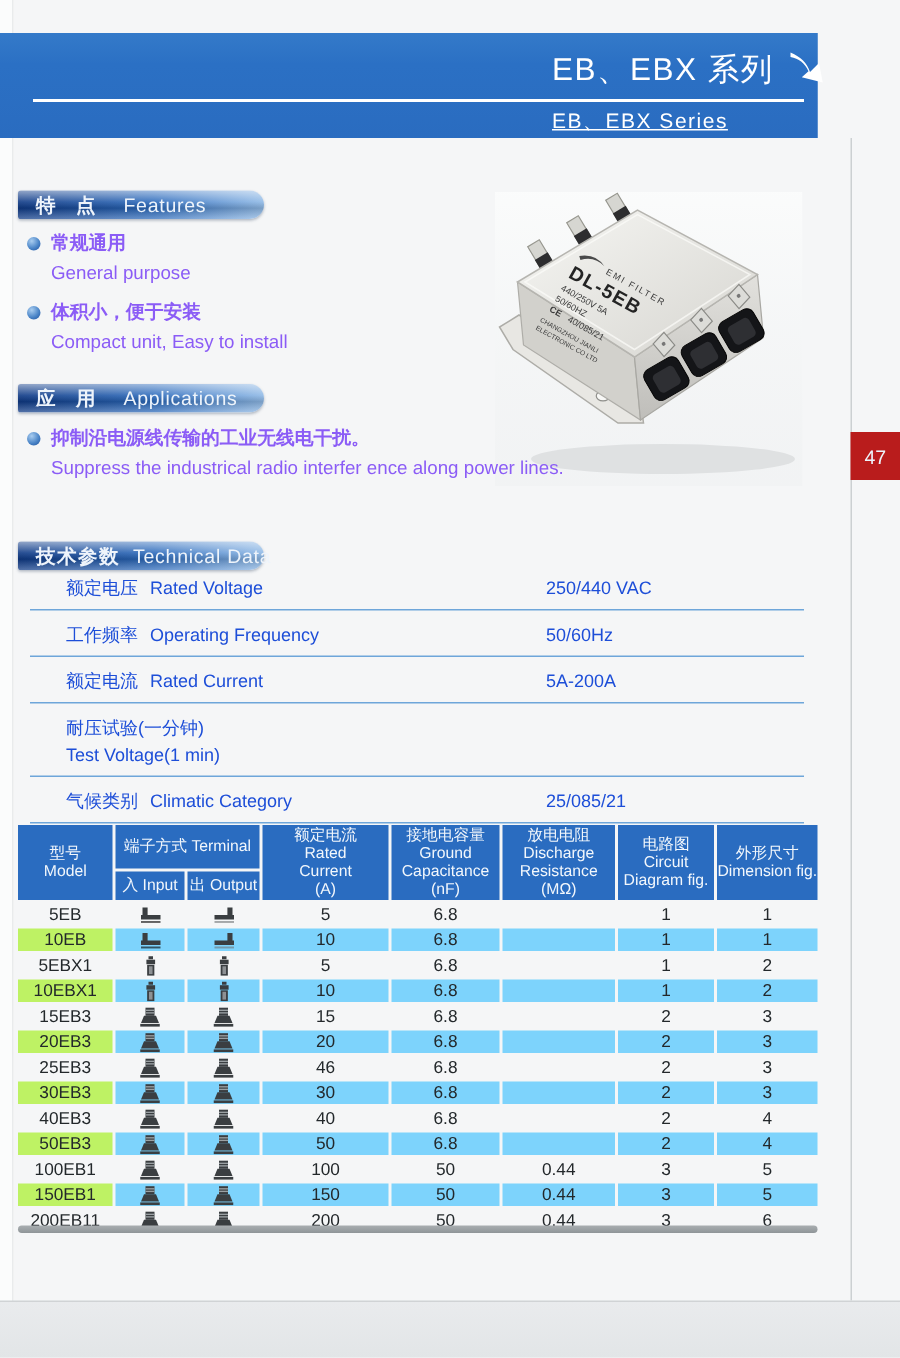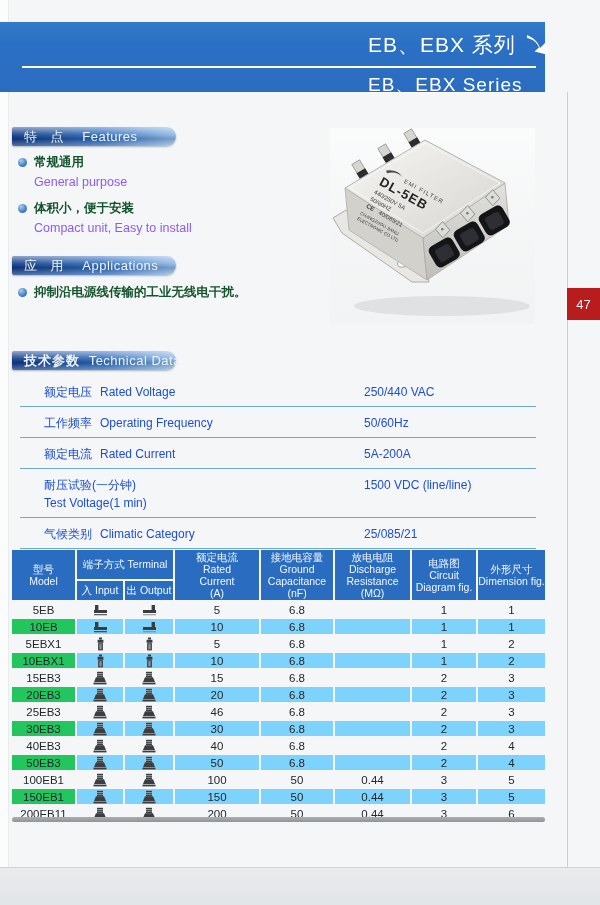--- a/index.html
+++ b/index.html
@@ -13,56 +13,56 @@
   
   .left-strip{left:0;top:0;width:8px;height:868px;background:#fbfcfc;border-right:1px solid #e9ebec;}
   .page-edge{left:567px;top:92px;width:1px;height:775px;background:#ccd0d2;}
   .bottom-strip{left:0;top:867px;width:600px;height:38px;background:linear-gradient(180deg,#e9ebed,#e2e5e7);border-top:1px solid #d0d3d5;}
   
   .top-banner{left:0;top:22px;width:545px;height:70px;background:linear-gradient(180deg,#347ac9 0%,#2b70c4 30%,#2a6cc0 100%);background-color:#2b70c4;}
   .tb-title-row{position:absolute;left:368px;top:8px;display:flex;align-items:center;color:#fff;}
   .tb-title{font-size:21px;letter-spacing:1px;font-weight:500;white-space:nowrap;}
   .tb-arrow{margin-left:8px;margin-top:2px;}
   .tb-line{position:absolute;left:22px;right:9px;top:44px;height:2px;background:#fff;}
-  .tb-sub{position:absolute;left:368px;top:50px;color:#fff;font-size:19px;letter-spacing:1px;white-space:nowrap;text-decoration:underline;}
+  .tb-sub{position:absolute;left:368px;top:50px;color:#fff;font-size:14px;letter-spacing:1px;white-space:nowrap;text-decoration:underline;}
   
   .page-tab{left:567px;top:288px;width:33px;height:32px;background:#b91c1c;color:#edf3fa;
     display:flex;align-items:center;justify-content:center;font-size:13px;}
   
   .banner{height:19px;line-height:19px;width:152px;padding-left:12px;
     color:#eef4fb;font-size:13px;white-space:nowrap;
     border-radius:2px 10px 10px 2px;
     background:
       linear-gradient(180deg,rgba(255,255,255,.55) 0%,rgba(255,255,255,.10) 40%,rgba(0,0,0,.14) 62%,rgba(255,255,255,.28) 100%),
       linear-gradient(90deg,#0f3a86 0%,#2d6bbc 55%,#8fb9e6 100%);
     box-shadow:0 1px 2px rgba(40,60,90,.35);}
-  .banner .zh{font-weight:normal;letter-spacing:5px;}
+  .banner .zh{font-weight:bold;letter-spacing:5px;}
   .banner .zh-tight{font-weight:bold;letter-spacing:1px;}
   .banner .en{margin-left:10px;letter-spacing:.5px;}
   
   .bullet-item{margin-bottom:7px;}
-  .bi-zh{display:flex;align-items:center;font-size:12.5px;font-weight:600;color:#14532d;height:18px;}
+  .bi-zh{display:flex;align-items:center;font-size:12.5px;font-weight:600;color:#8b5cf6;height:18px;}
   .bullet-dot{width:9px;height:9px;border-radius:50%;margin-right:7px;flex:0 0 9px;
     background:radial-gradient(circle at 35% 30%,#a9cdf0,#4c86c8 55%,#1c4f9c);}
   .bi-en{font-size:12.5px;color:#8b5cf6;margin-left:16px;margin-top:4px;height:17px;}
   
   .spec-block{left:20px;top:376px;width:516px;font-size:12px;color:#1d4ed8;}
   .spec-row{display:flex;align-items:flex-start;border-bottom:1px solid #6ea6da;padding:7px 0 5px 0;}
   .spec-label{width:344px;box-sizing:border-box;padding-left:24px;line-height:1.5;}
   .spec-en{margin-left:8px;}
   .spec-value{flex:1;line-height:1.5;}
   
   .data-table{left:10px;top:548px;}
   table.dt{border-collapse:separate;border-spacing:2px;table-layout:fixed;width:537px;font-size:11.5px;}
   table.dt th{background:#2a6cc0;color:#f2f7fc;font-weight:normal;font-size:10.5px;line-height:1.15;padding:1px 0;text-align:center;vertical-align:middle;}
   table.dt tr.hdr1 th{height:24px;}
   table.dt tr.hdr2 th{height:16px;}
   table.dt td{text-align:center;padding:0;height:15px;vertical-align:middle;color:#23282b;}
   table.dt tr.even td{background:#7dd3fc;}
-  table.dt tr.even td:first-child{background:#22c55e;}
+  table.dt tr.even td:first-child{background:#bef264;}
   table.dt td svg{display:block;margin:0 auto;}
   .footer-bar{left:12px;top:817px;width:533px;height:5px;border-radius:3px;background:linear-gradient(180deg,#a9aeb1,#8f9598);}
   
   .photo{left:330px;top:128px;z-index:0;}
   .content-z{z-index:1;}
 </style>
 </head>
 <body>
 
 <div class="abs left-strip"></div>
@@ -189,24 +189,25 @@
 <div class="abs banner content-z" style="left:12px;top:256px;">
   <span class="zh">应 用</span>
   <span class="en">Applications</span>
 </div>
 <div class="abs content-z" id="applications-list" style="left:18px;top:283px;">
     <div class="bullet-item">
       <div class="bi-zh">
         <span class="bullet-dot"></span>
         <span>抑制沿电源线传输的工业无线电干扰。</span>
       </div>
+      <div class="bi-en">Suppress the industrical radio interfer ence along power lines.</div>
     </div>
   </div>
 
-<div class="abs banner content-z" style="left:12px;top:351px;">
+<div class="abs banner content-z" style="left:12px;top:361px;">
   <span class="zh-tight">技术参数</span>
   <span class="en" style="margin-left:5px;">Technical Data</span>
 </div>
 <div class="abs spec-block content-z" id="spec-rows">
     <div class="spec-row">
       <div class="spec-label"><span>额定电压</span><span class="spec-en">Rated Voltage</span></div>
       <div class="spec-value">
         <div>250/440 VAC</div>
       </div>
     </div>
@@ -221,21 +222,20 @@
       <div class="spec-value">
         <div>5A-200A</div>
       </div>
     </div>
     <div class="spec-row">
       <div class="spec-label">
         <div>耐压试验(一分钟)</div>
         <div>Test Voltage(1 min)</div>
       </div>
       <div class="spec-value">
-        <div>1500 VDC (line/line)</div>
       </div>
     </div>
     <div class="spec-row">
       <div class="spec-label"><span>气候类别</span><span class="spec-en">Climatic Category</span></div>
       <div class="spec-value">
         <div>25/085/21</div>
       </div>
     </div>
   </div>
 

